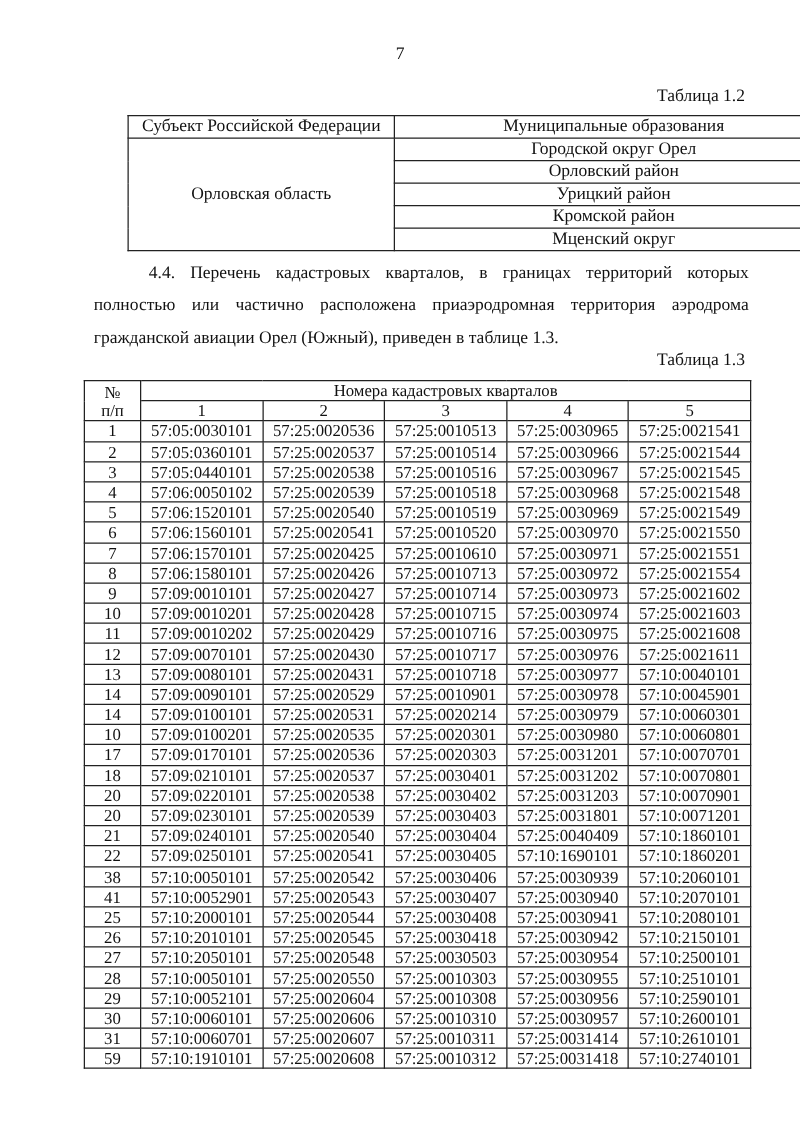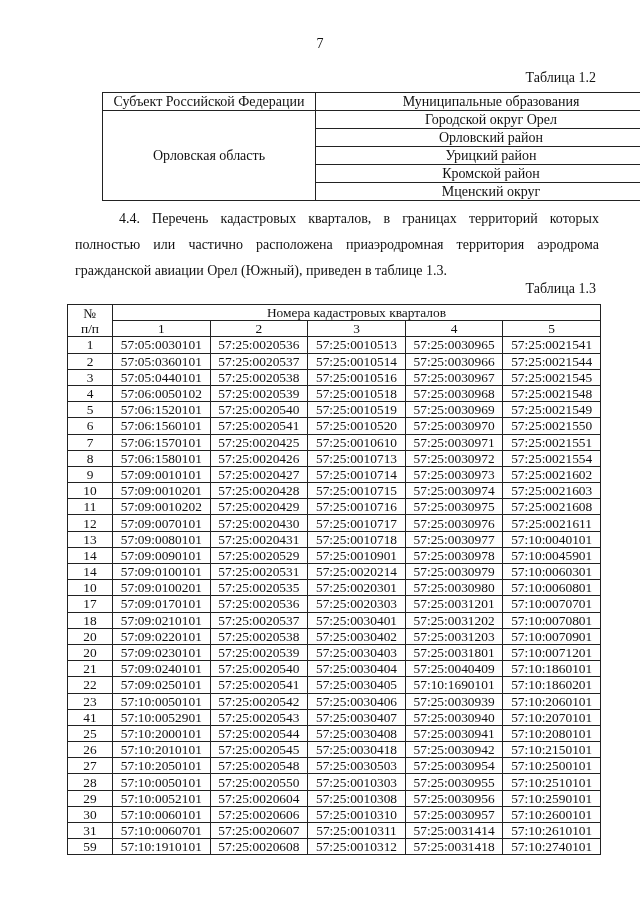--- a/index.html
+++ b/index.html
@@ -244,21 +244,21 @@
       </tr>
       <tr>
         <td class="num">22</td>
         <td>57:09:0250101</td>
         <td>57:25:0020541</td>
         <td>57:25:0030405</td>
         <td>57:10:1690101</td>
         <td>57:10:1860201</td>
       </tr>
       <tr>
-        <td class="num">23</td>
+        <td class="num">38</td>
         <td>57:10:0050101</td>
         <td>57:25:0020542</td>
         <td>57:25:0030406</td>
         <td>57:25:0030939</td>
         <td>57:10:2060101</td>
       </tr>
       <tr>
         <td class="num">41</td>
         <td>57:10:0052901</td>
         <td>57:25:0020543</td>

